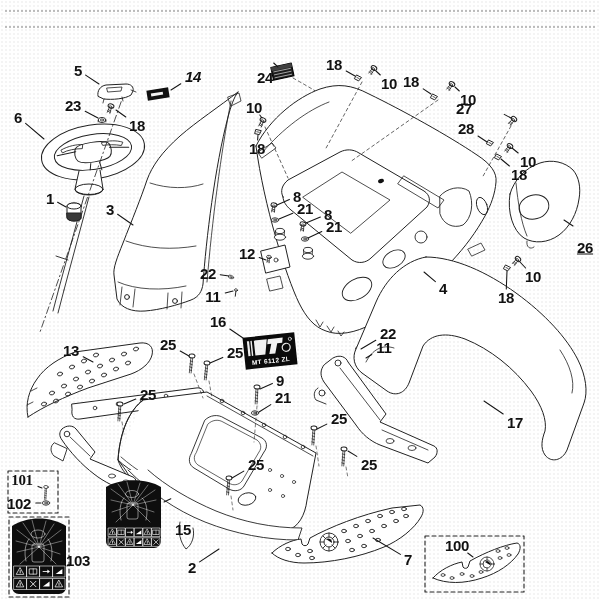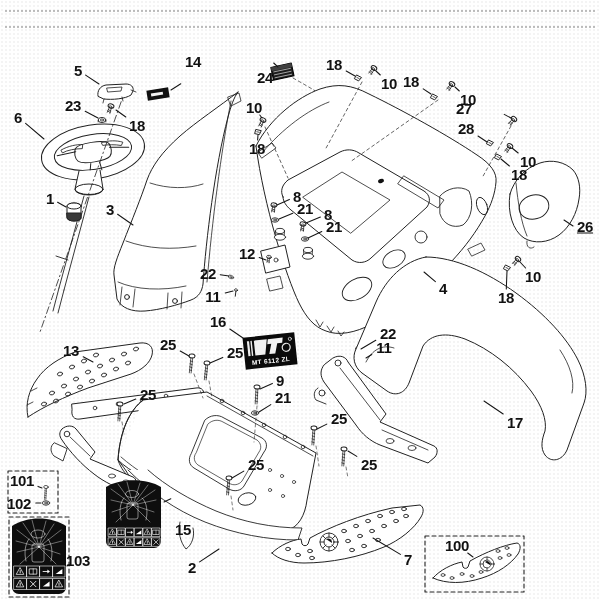--- a/index.html
+++ b/index.html
@@ -446,37 +446,37 @@
         <line x1="38.0" y1="486.4" x2="42" y2="488"></line>
         <line x1="35.8" y1="503.0" x2="41" y2="503"></line>
         <line x1="69.2" y1="564.8" x2="67" y2="566"></line>
         <line x1="199.6" y1="561.9" x2="219" y2="549"></line>
         <line x1="400.4" y1="554.4" x2="373" y2="538"></line>
         <line x1="467.7" y1="553.0" x2="473" y2="557"></line>
       </g>
   </svg>
 <div class="callout" style="left: 265px; top: 55px; margin-top: 22px;">24</div>
     <div class="callout" style="left: 78px; top: 70px;">5</div>
-    <div class="callout" style="left: 193px; top: 61px;">14</div>
+    <div class="callout" style="left: 193px; top: 76px; font-style: italic;">14</div>
     <div class="callout" style="left: 73px; top: 105px;">23</div>
     <div class="callout" style="left: 137px; top: 125px;">18</div>
     <div class="callout" style="left: 18px; top: 117px;">6</div>
     <div class="callout" style="left: 50px; top: 198px;">1</div>
     <div class="callout" style="left: 110px; top: 209px;">3</div>
     <div class="callout" style="left: 334px; top: 64px;">18</div>
     <div class="callout" style="left: 389px; top: 83px;">10</div>
     <div class="callout" style="left: 411px; top: 81px;">18</div>
     <div class="callout" style="left: 468px; top: 99px;">10</div>
     <div class="callout" style="left: 464px; top: 108px;">27</div>
     <div class="callout" style="left: 466px; top: 128px;">28</div>
     <div class="callout" style="left: 528px; top: 161px;">10</div>
     <div class="callout" style="left: 519px; top: 174px;">18</div>
     <div class="callout" style="left: 254px; top: 107px;">10</div>
     <div class="callout" style="left: 257px; top: 148px;">18</div>
-    <div class="callout" style="left: 585px; top: 226px; text-decoration: underline;">26</div>
+    <div class="callout" style="left: 585px; top: 247px; text-decoration: underline;">26</div>
     <div class="callout" style="left: 533px; top: 276px;">10</div>
     <div class="callout" style="left: 506px; top: 297px;">18</div>
     <div class="callout" style="left: 297px; top: 196px;">8</div>
     <div class="callout" style="left: 305px; top: 208px;">21</div>
     <div class="callout" style="left: 328px; top: 214px;">8</div>
     <div class="callout" style="left: 334px; top: 226px;">21</div>
     <div class="callout" style="left: 247px; top: 253px;">12</div>
     <div class="callout" style="left: 208px; top: 273px;">22</div>
     <div class="callout" style="left: 213px; top: 296px;">11</div>
     <div class="callout" style="left: 443px; top: 288px;">4</div>
@@ -487,19 +487,19 @@
     <div class="callout" style="left: 168px; top: 344px;">25</div>
     <div class="callout" style="left: 235px; top: 352px;">25</div>
     <div class="callout" style="left: 280px; top: 380px;">9</div>
     <div class="callout" style="left: 283px; top: 397px;">21</div>
     <div class="callout" style="left: 148px; top: 394px;">25</div>
     <div class="callout" style="left: 515px; top: 422px;">17</div>
     <div class="callout" style="left: 339px; top: 418px;">25</div>
     <div class="callout" style="left: 369px; top: 464px;">25</div>
     <div class="callout" style="left: 256px; top: 464px;">25</div>
     <div class="callout" style="left: 183px; top: 493px; margin-top: 36px;">15</div>
-    <div class="callout" style="left: 22px; top: 480px;">101</div>
+    <div class="callout" style="left: 22px; top: 480px; font-family: Liberation Serif, serif;">101</div>
     <div class="callout" style="left: 19px; top: 503px;">102</div>
     <div class="callout" style="left: 78px; top: 560px;">103</div>
     <div class="callout" style="left: 192px; top: 567px;">2</div>
     <div class="callout" style="left: 408px; top: 559px;">7</div>
     <div class="callout" style="left: 457px; top: 545px;">100</div>
   </div>
 
 </body></html>

